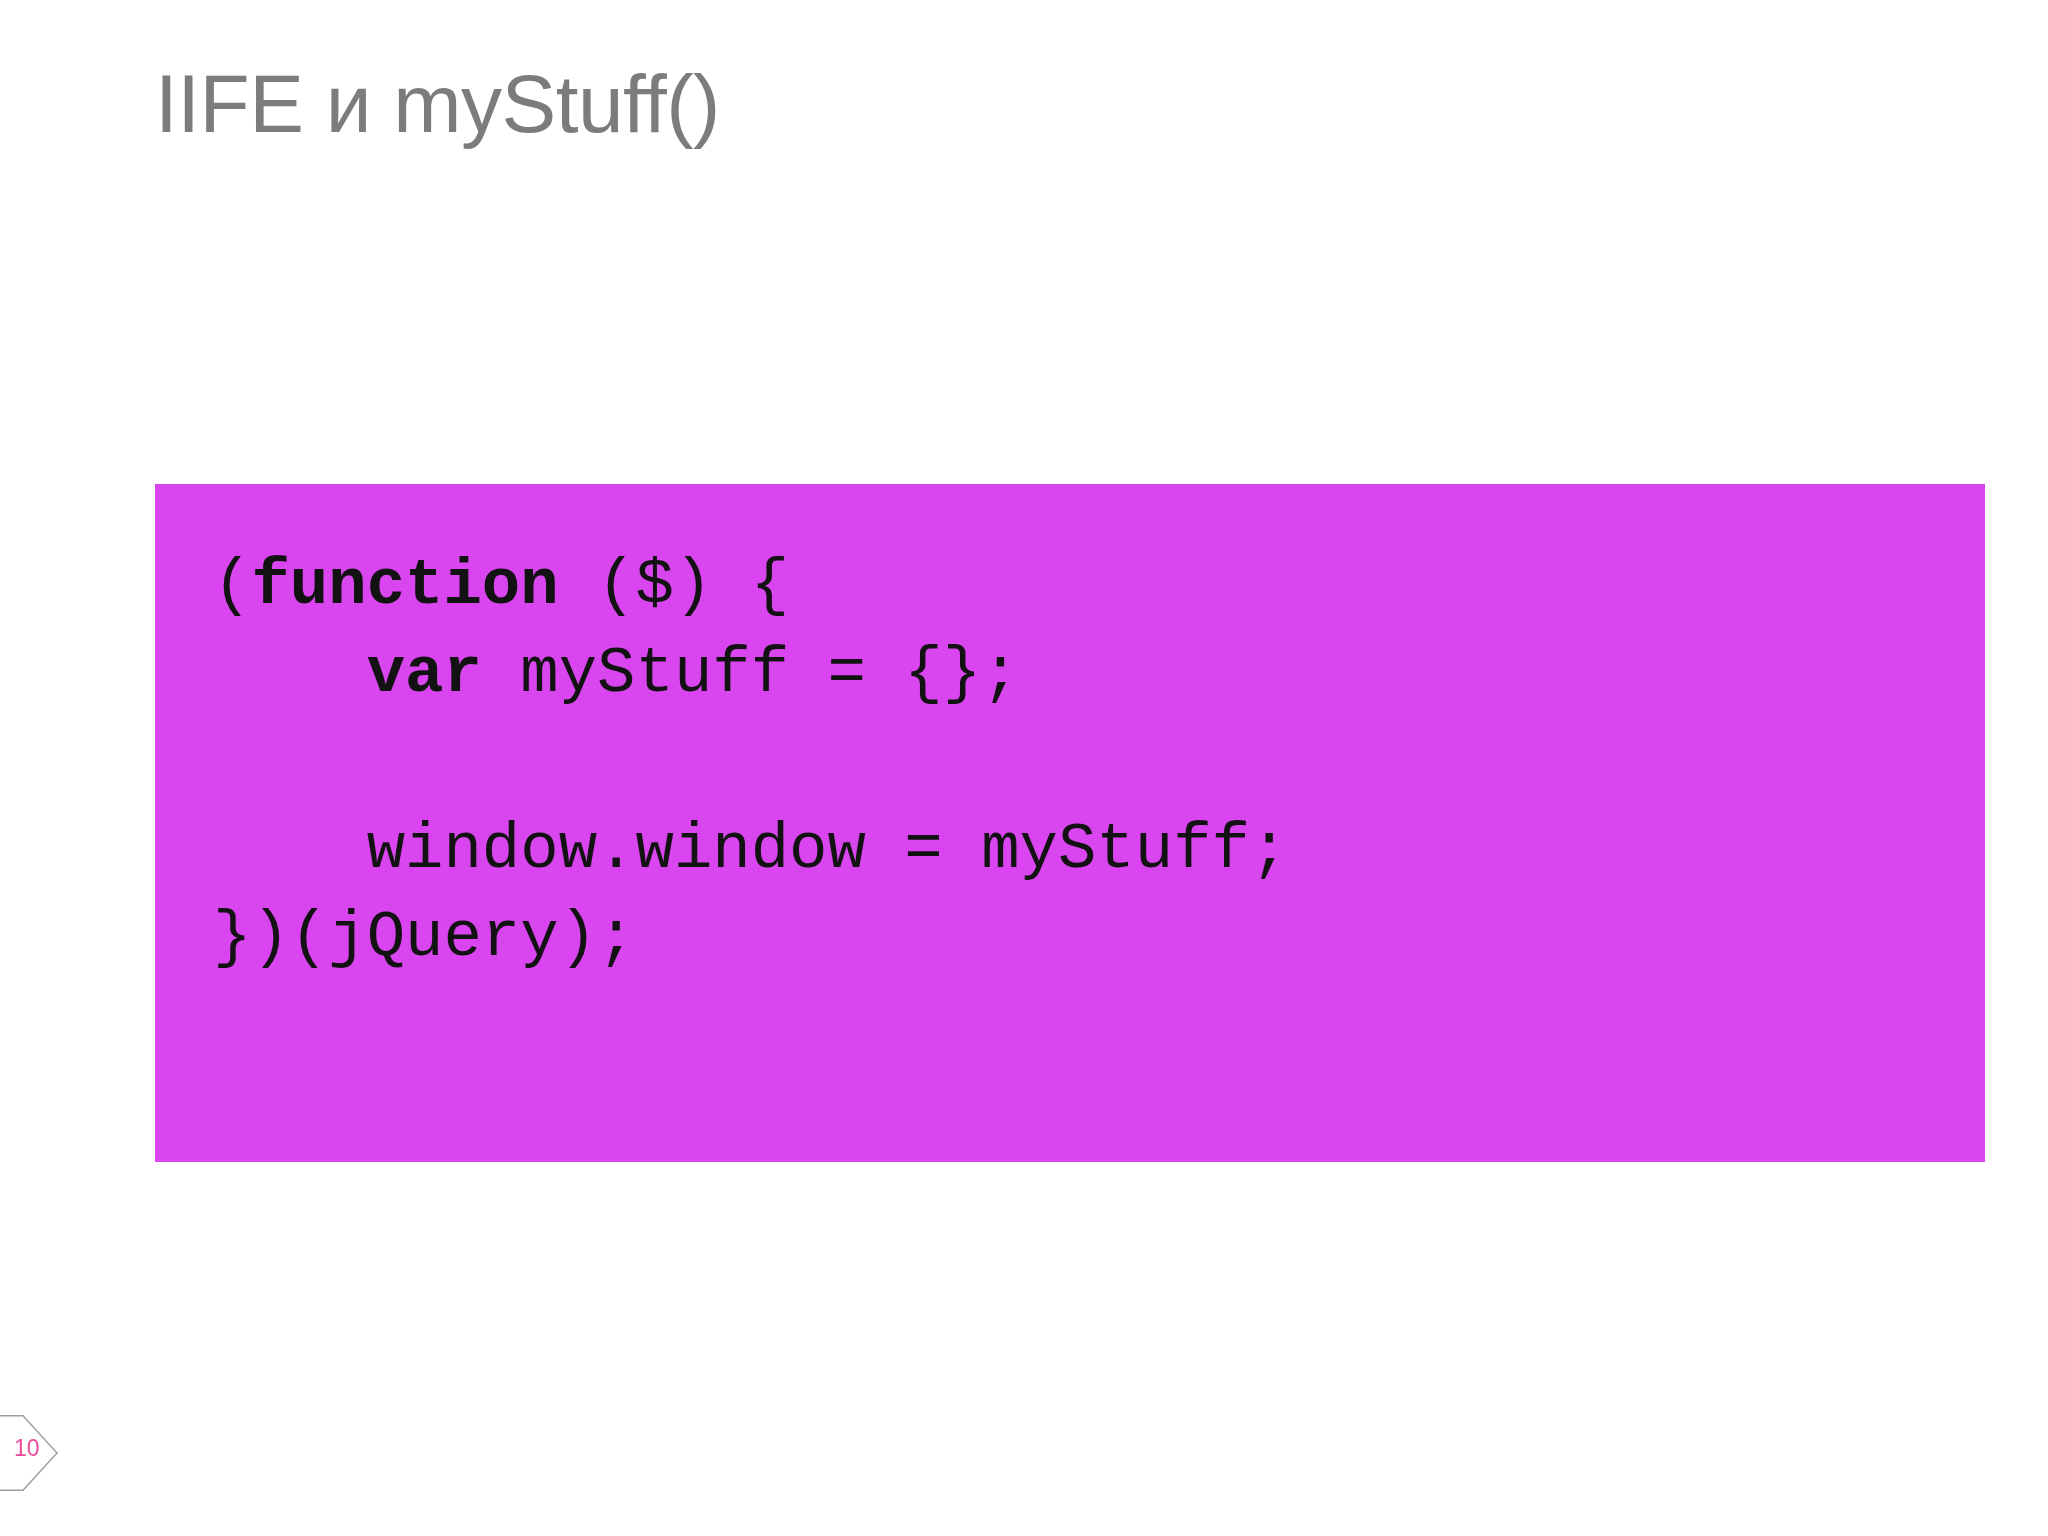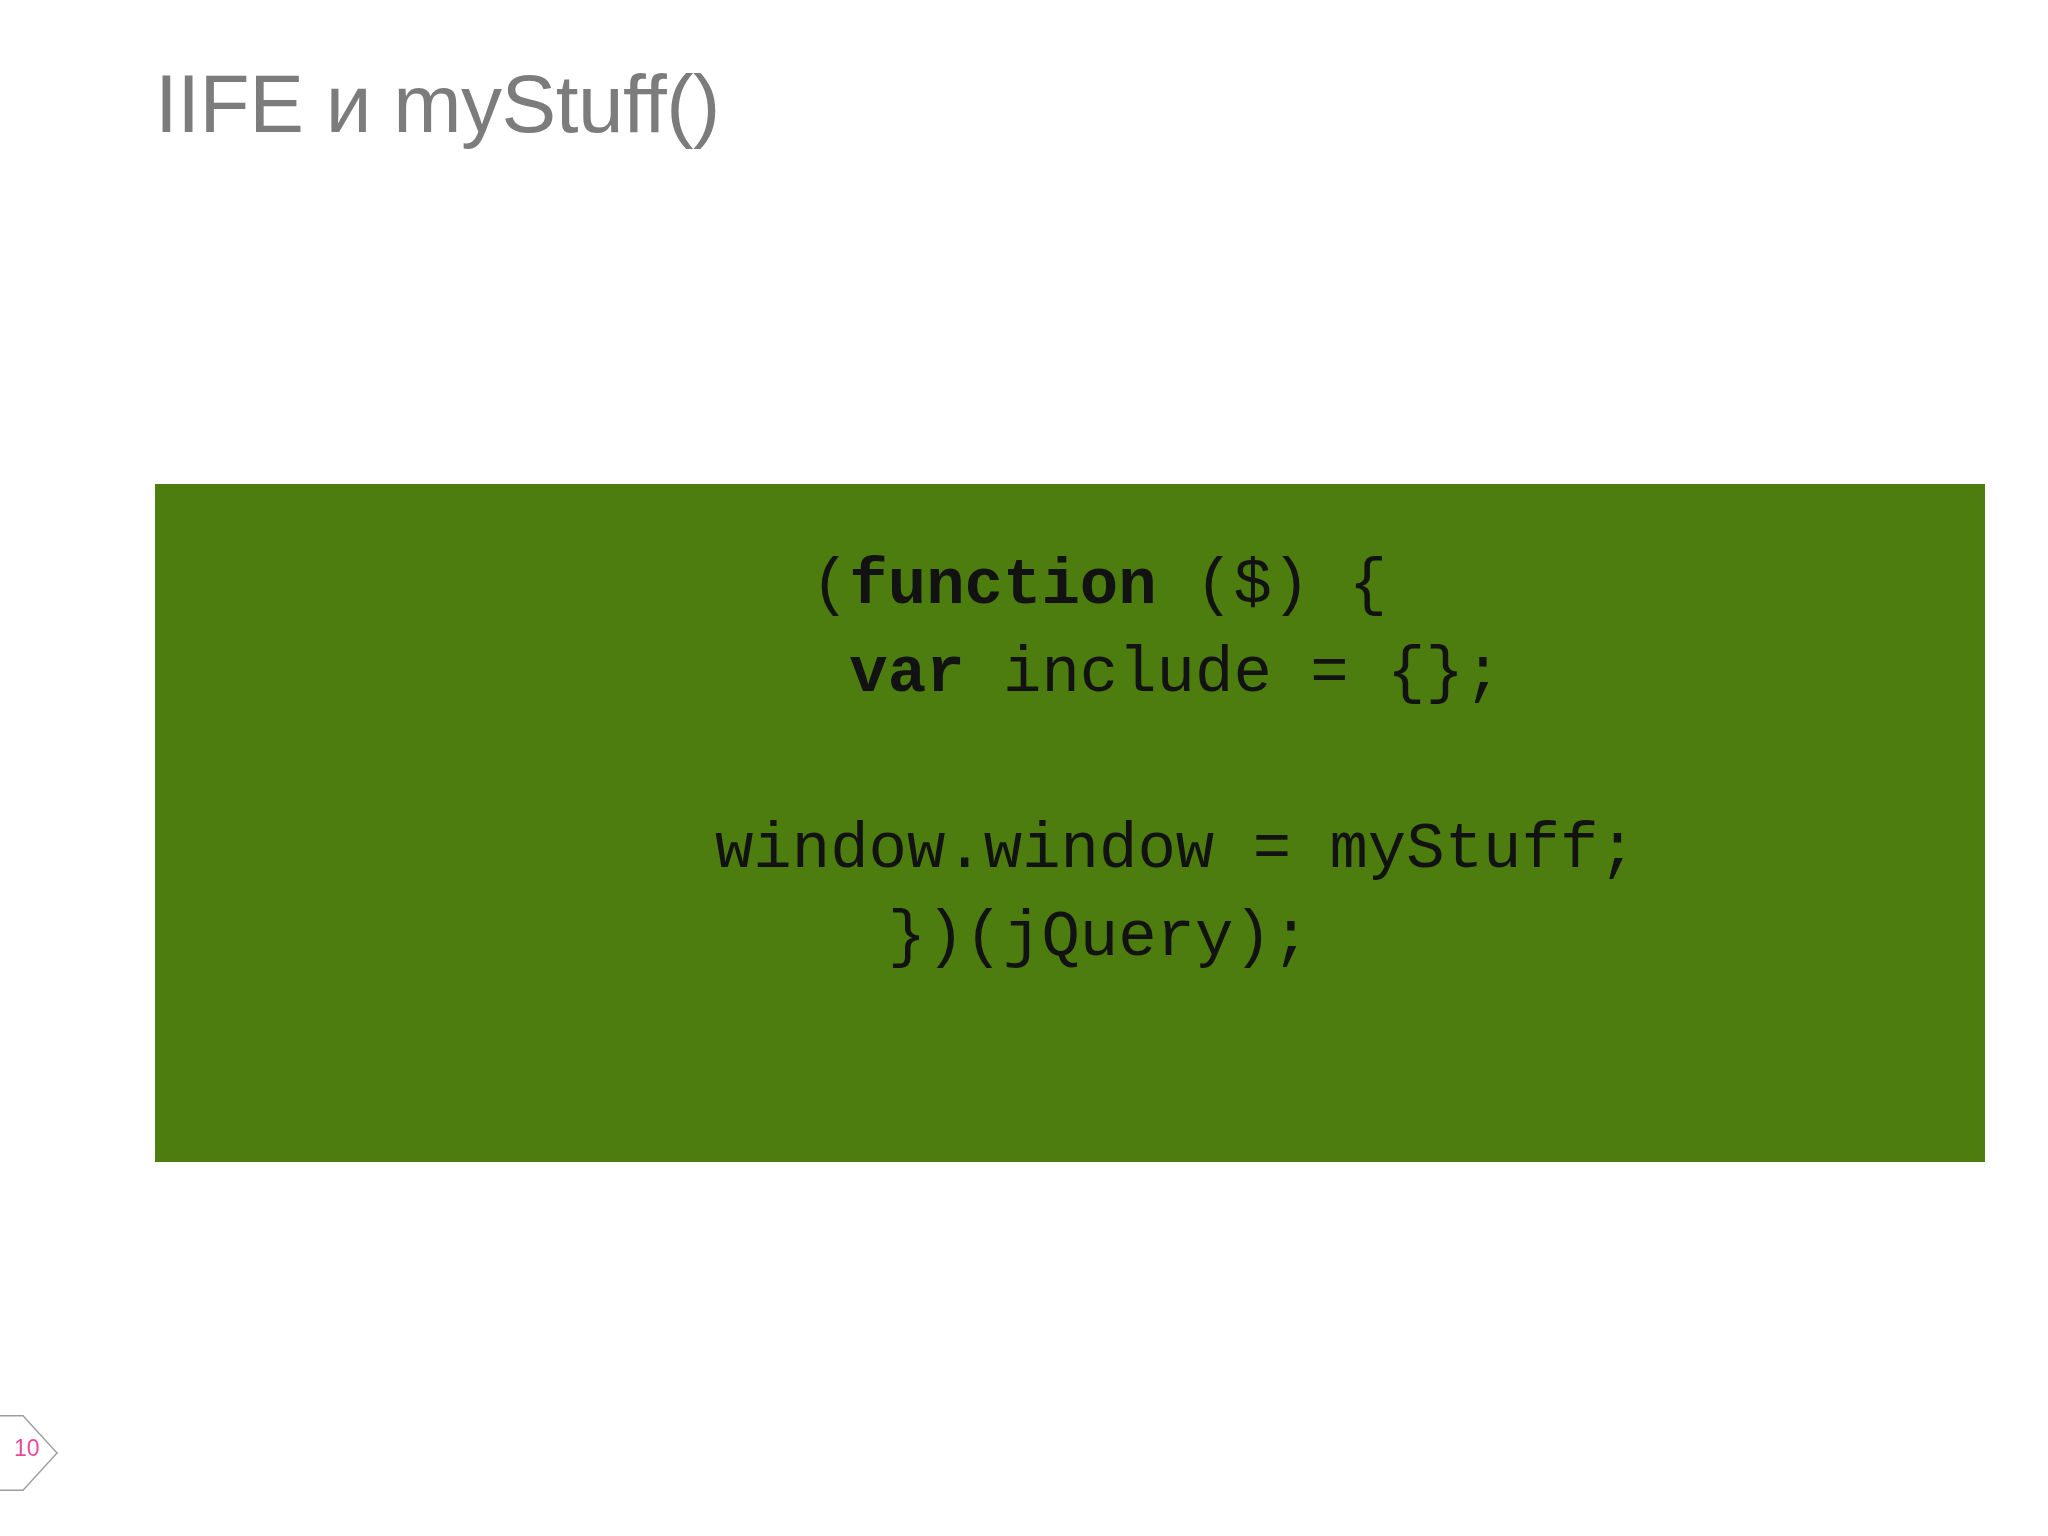--- a/index.html
+++ b/index.html
@@ -35,24 +35,23 @@
     white-space: pre;
   }
 
   
   #code-block {
     position: absolute;
     left: 155px;
     top: 484px;
     width: 1830px;
     height: 678px;
-    background: #4d7c0f;
+    background: #d946ef;
     box-sizing: border-box;
     padding: 58px 0 0 0;
-    text-align: center;
   }
 
   .code-line {
     font-family: "Liberation Mono", "DejaVu Sans Mono", monospace;
     font-size: 64px;
     line-height: 88px;
     color: #121212;
     white-space: pre;
     padding-left: 58px;
     letter-spacing: 0px;
@@ -107,21 +106,21 @@
 <body>
 
 <div id="slide">
 
   <div id="slide-title">IIFE и myStuff()</div>
 
   <div id="code-block">
 
     <div class="code-line"><span>(</span><span class="tok-kw">function</span><span> ($) {</span></div>
 
-    <div class="code-line"><span>    </span><span class="tok-kw">var</span><span> include = {};</span></div>
+    <div class="code-line"><span>    </span><span class="tok-kw">var</span><span> myStuff = {};</span></div>
 
     <div class="code-line blank">&nbsp;</div>
 
     <div class="code-line"><span>    </span><span>window.window = myStuff;</span></div>
 
     <div class="code-line"><span>})(jQuery);</span></div>
 
   </div>
 
   <div id="page-badge"></div>

